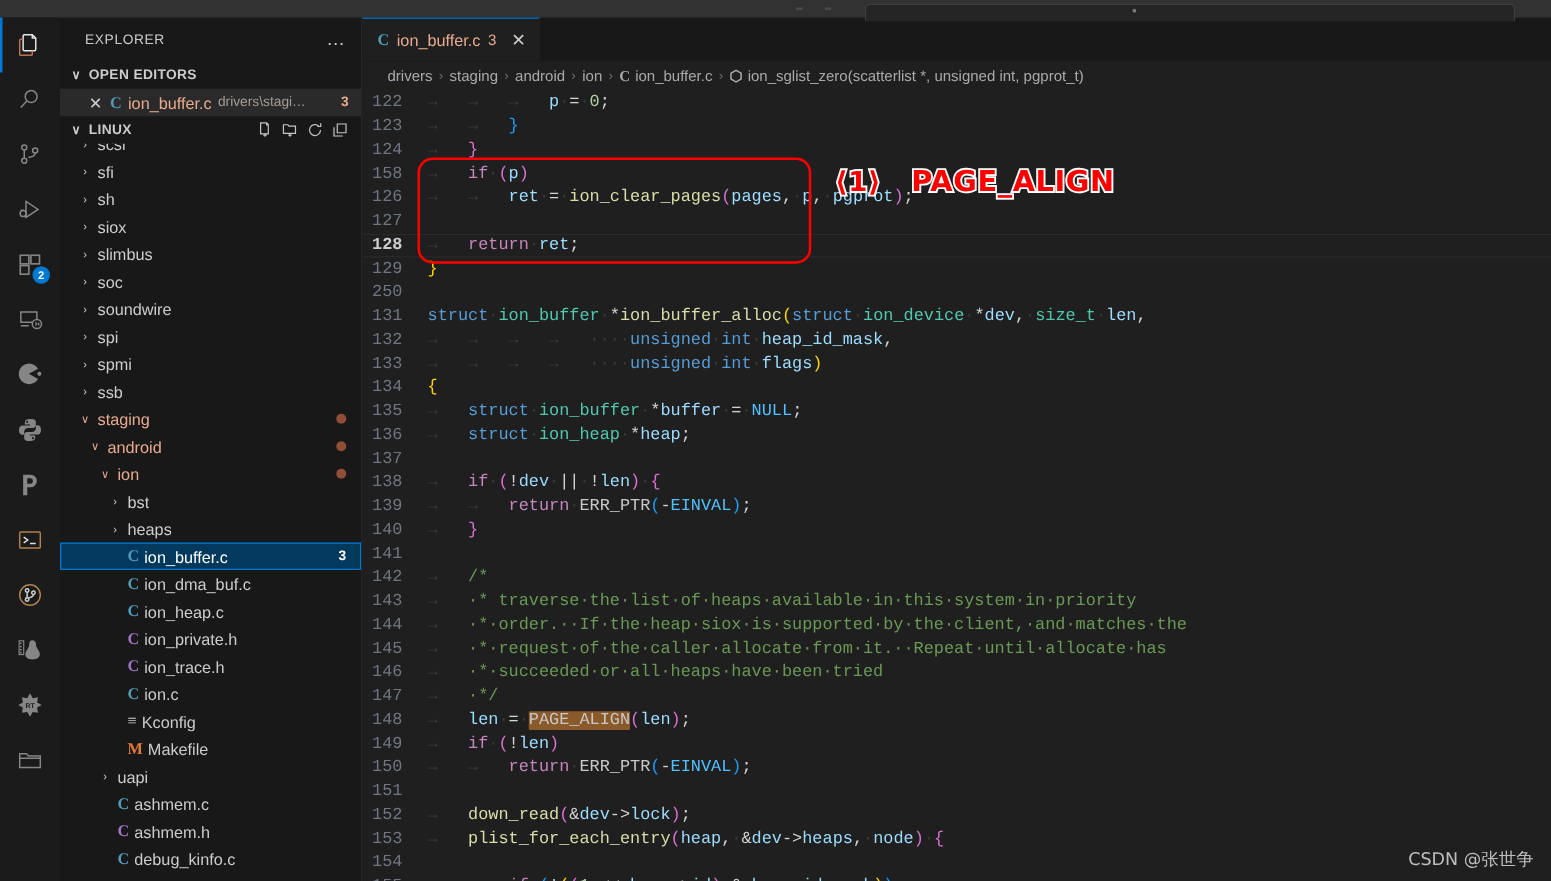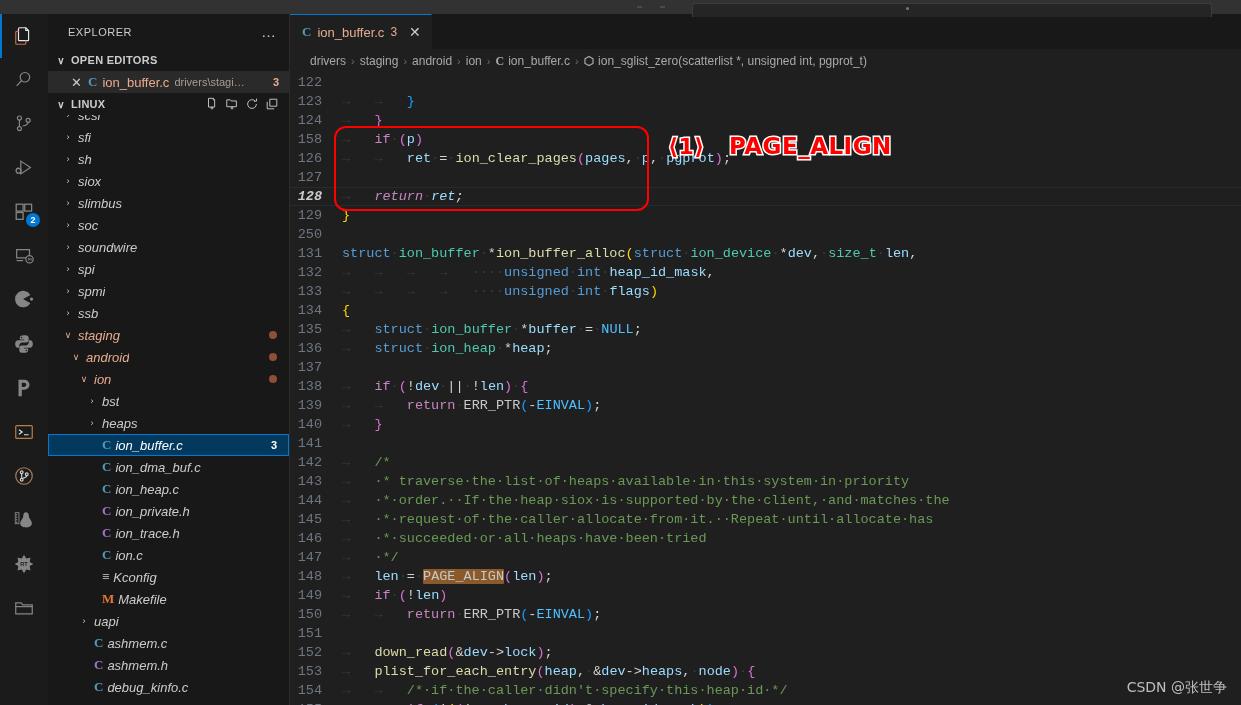--- a/index.html
+++ b/index.html
@@ -89,21 +89,21 @@
              white-space: nowrap; text-overflow: ellipsis; }
   .oe-badge { color: #e8ab8f; font-size: 11px; font-weight: bold; }
 
   .tree { overflow: hidden; font-size: 13px; }
   .tree-row {
     height: 22px; display: flex; align-items: center; gap: 4px;
     padding-right: 12px; color: #cccccc; white-space: nowrap; position: relative;
   }
   .tree-row .arrow { width: 12px; text-align: center; font-size: 9px; color: #cccccc; flex: 0 0 12px; }
   .tree-row .arrow.none { visibility: hidden; }
-  .tree-row .label { overflow: hidden; text-overflow: ellipsis; font-style: italic; }
+  .tree-row .label { overflow: hidden; text-overflow: ellipsis; }
   .tree-row.modified > .label, .tree-row.modified > .arrow { color: #e8ab8f; }
   .tree-row .dot {
     margin-left: auto; width: 8px; height: 8px; border-radius: 50%; background: #8f4e37; flex: 0 0 8px;
   }
   .tree-row .count { margin-left: auto; color: #ffffff; font-size: 11px; font-weight: bold; }
   .tree-row.selected { background: #04395e; outline: 1px solid #0078d4; outline-offset: -1px; }
   .tree-row.selected .label { color: #ffffff; }
 
   
   .editor { flex: 1 1 auto; display: flex; flex-direction: column; min-width: 0; background: #1f1f1f; }
@@ -123,21 +123,21 @@
   }
   .breadcrumb .sep { color: #6e6e6e; font-size: 11px; padding: 0 1px; }
   .breadcrumb .bc-icon { font-size: 12px; font-weight: bold; font-family: "Liberation Serif", serif; }
 
   .code-area { flex: 1 1 auto; position: relative; overflow: hidden; background: #1f1f1f; }
   .code-scroll { position: absolute; inset: 0; }
   .line {
     height: 19px; display: flex; align-items: center;
     font-family: "Liberation Mono", monospace; font-size: 13.5px; white-space: pre;
   }
-  .line.cur { background: #1f1f1f; box-shadow: inset 0 1px 0 #2a2a2a, inset 0 -1px 0 #2a2a2a; font-style: italic; }
+  .line.cur { background: #1f1f1f; box-shadow: inset 0 1px 0 #2a2a2a, inset 0 -1px 0 #2a2a2a; }
   .ln {
     width: 52px; flex: 0 0 52px; text-align: right; padding-right: 20px;
     color: #6e7681; font-family: "Liberation Mono", monospace; font-size: 13.5px;
   }
   .line.cur .ln { color: #cccccc; font-weight: bold; }
   .code { flex: 1 1 auto; padding-left: 0px; position: relative; }
 
   
   .t-kw   { color: #569cd6; }      
   .t-ctl  { color: #c586c0; }      
@@ -532,21 +532,21 @@
           <span class="sep">›</span>
           <span class="bc-icon c-blue">C</span>
           <span>ion_buffer.c</span>
           <span class="sep">›</span>
           <span class="bc-icon c-purple">⬡</span>
           <span>ion_sglist_zero(scatterlist *, unsigned int, pgprot_t)</span>
         </div>
 
       <div class="code-area">
         <div class="code-scroll" id="code-root">
-            <div class="line"><span class="ln">122</span></div>
+            <div class="line"><span class="ln">122</span><span class="code"><span class="ws">→   →   →   </span><span class="t-var">p</span><span class="ws">·</span><span class="t-white">=</span><span class="ws">·</span><span class="t-num">0</span><span class="t-white">;</span></span></div>
             <div class="line"><span class="ln">123</span><span class="code"><span class="ws">→   →   </span><span class="t-br3">}</span></span></div>
             <div class="line"><span class="ln">124</span><span class="code"><span class="ws">→   </span><span class="t-br2">}</span></span></div>
             <div class="line"><span class="ln">158</span><span class="code"><span class="ws">→   </span><span class="t-ctl">if</span><span class="ws">·</span><span class="t-br2">(</span><span class="t-var">p</span><span class="t-br2">)</span></span></div>
             <div class="line"><span class="ln">126</span><span class="code"><span class="ws">→   →   </span><span class="t-var">ret</span><span class="ws">·</span><span class="t-white">=</span><span class="ws">·</span><span class="t-fn">ion_clear_pages</span><span class="t-br2">(</span><span class="t-var">pages</span><span class="t-white">,</span><span class="ws">·</span><span class="t-var">p</span><span class="t-white">,</span><span class="ws">·</span><span class="t-var">pgprot</span><span class="t-br2">)</span><span class="t-white">;</span></span></div>
             <div class="line"><span class="ln">127</span><span class="code"></span></div>
             <div class="line cur"><span class="ln">128</span><span class="code"><span class="ws">→   </span><span class="t-ctl">return</span><span class="ws">·</span><span class="t-var">ret</span><span class="t-white">;</span></span></div>
             <div class="line"><span class="ln">129</span><span class="code"><span class="t-br1">}</span></span></div>
             <div class="line"><span class="ln">250</span><span class="code"></span></div>
             <div class="line"><span class="ln">131</span><span class="code"><span class="t-kw">struct</span><span class="ws">·</span><span class="t-type">ion_buffer</span><span class="ws">·</span><span class="t-white">*</span><span class="t-fn">ion_buffer_alloc</span><span class="t-br1">(</span><span class="t-kw">struct</span><span class="ws">·</span><span class="t-type">ion_device</span><span class="ws">·</span><span class="t-white">*</span><span class="t-var">dev</span><span class="t-white">,</span><span class="ws">·</span><span class="t-type">size_t</span><span class="ws">·</span><span class="t-var">len</span><span class="t-white">,</span></span></div>
             <div class="line"><span class="ln">132</span><span class="code"><span class="ws">→   →   →   →   </span><span class="ws">····</span><span class="t-kw">unsigned</span><span class="ws">·</span><span class="t-kw">int</span><span class="ws">·</span><span class="t-var">heap_id_mask</span><span class="t-white">,</span></span></div>
@@ -564,21 +564,21 @@
             <div class="line"><span class="ln">144</span><span class="code"><span class="ws">→   </span><span class="t-cmt">·*·order.··If·the·heap·siox·is·supported·by·the·client,·and·matches·the</span></span></div>
             <div class="line"><span class="ln">145</span><span class="code"><span class="ws">→   </span><span class="t-cmt">·*·request·of·the·caller·allocate·from·it.··Repeat·until·allocate·has</span></span></div>
             <div class="line"><span class="ln">146</span><span class="code"><span class="ws">→   </span><span class="t-cmt">·*·succeeded·or·all·heaps·have·been·tried</span></span></div>
             <div class="line"><span class="ln">147</span><span class="code"><span class="ws">→   </span><span class="t-cmt">·*/</span></span></div>
             <div class="line"><span class="ln">148</span><span class="code"><span class="ws">→   </span><span class="t-var">len</span><span class="ws">·</span><span class="t-white">=</span><span class="ws">·</span><span class="t-macro hl-word">PAGE_ALIGN</span><span class="t-br2">(</span><span class="t-var">len</span><span class="t-br2">)</span><span class="t-white">;</span></span></div>
             <div class="line"><span class="ln">149</span><span class="code"><span class="ws">→   </span><span class="t-ctl">if</span><span class="ws">·</span><span class="t-br2">(</span><span class="t-white">!</span><span class="t-var">len</span><span class="t-br2">)</span></span></div>
             <div class="line"><span class="ln">150</span><span class="code"><span class="ws">→   →   </span><span class="t-ctl">return</span><span class="ws">·</span><span class="t-macro">ERR_PTR</span><span class="t-br3">(</span><span class="t-white">-</span><span class="t-const">EINVAL</span><span class="t-br3">)</span><span class="t-white">;</span></span></div>
             <div class="line"><span class="ln">151</span><span class="code"></span></div>
             <div class="line"><span class="ln">152</span><span class="code"><span class="ws">→   </span><span class="t-fn">down_read</span><span class="t-br2">(</span><span class="t-white">&amp;</span><span class="t-var">dev</span><span class="t-white">-&gt;</span><span class="t-var">lock</span><span class="t-br2">)</span><span class="t-white">;</span></span></div>
             <div class="line"><span class="ln">153</span><span class="code"><span class="ws">→   </span><span class="t-fn">plist_for_each_entry</span><span class="t-br2">(</span><span class="t-var">heap</span><span class="t-white">,</span><span class="ws">·</span><span class="t-white">&amp;</span><span class="t-var">dev</span><span class="t-white">-&gt;</span><span class="t-var">heaps</span><span class="t-white">,</span><span class="ws">·</span><span class="t-var">node</span><span class="t-br2">)</span><span class="ws">·</span><span class="t-br2">{</span></span></div>
-            <div class="line"><span class="ln">154</span><span class="code"><span class="ws">→   →   </span><span class="t-cmt">/*·if·the·caller·didn't·specify·this·heap·id·*/</span></span></div>
+            <div class="line"><span class="ln">154</span></div>
             <div class="line"><span class="ln">155</span><span class="code"><span class="ws">→   →   </span><span class="t-ctl">if</span><span class="ws">·</span><span class="t-br3">(</span><span class="t-white">!</span><span class="t-br1">(</span><span class="t-br2">(</span><span class="t-num">1</span><span class="ws">·</span><span class="t-white">&lt;&lt;</span><span class="ws">·</span><span class="t-var">heap</span><span class="t-white">-&gt;</span><span class="t-var">id</span><span class="t-br2">)</span><span class="ws">·</span><span class="t-white">&amp;</span><span class="ws">·</span><span class="t-var">heap_id_mask</span><span class="t-br1">)</span><span class="t-br3">)</span></span></div>
           </div>
 
         <div class="red-box" style="left: 44px; top: 53px; width: 315px; height: 85px;"></div>
         <div class="annot" style="left: 378px; top: 61px; font-size: 22px;">⟨1⟩</div>
         <div class="annot" style="left: 439px; top: 60px; font-size: 23px;">PAGE_ALIGN</div>
       </div>
     </div>
   </div>
 

